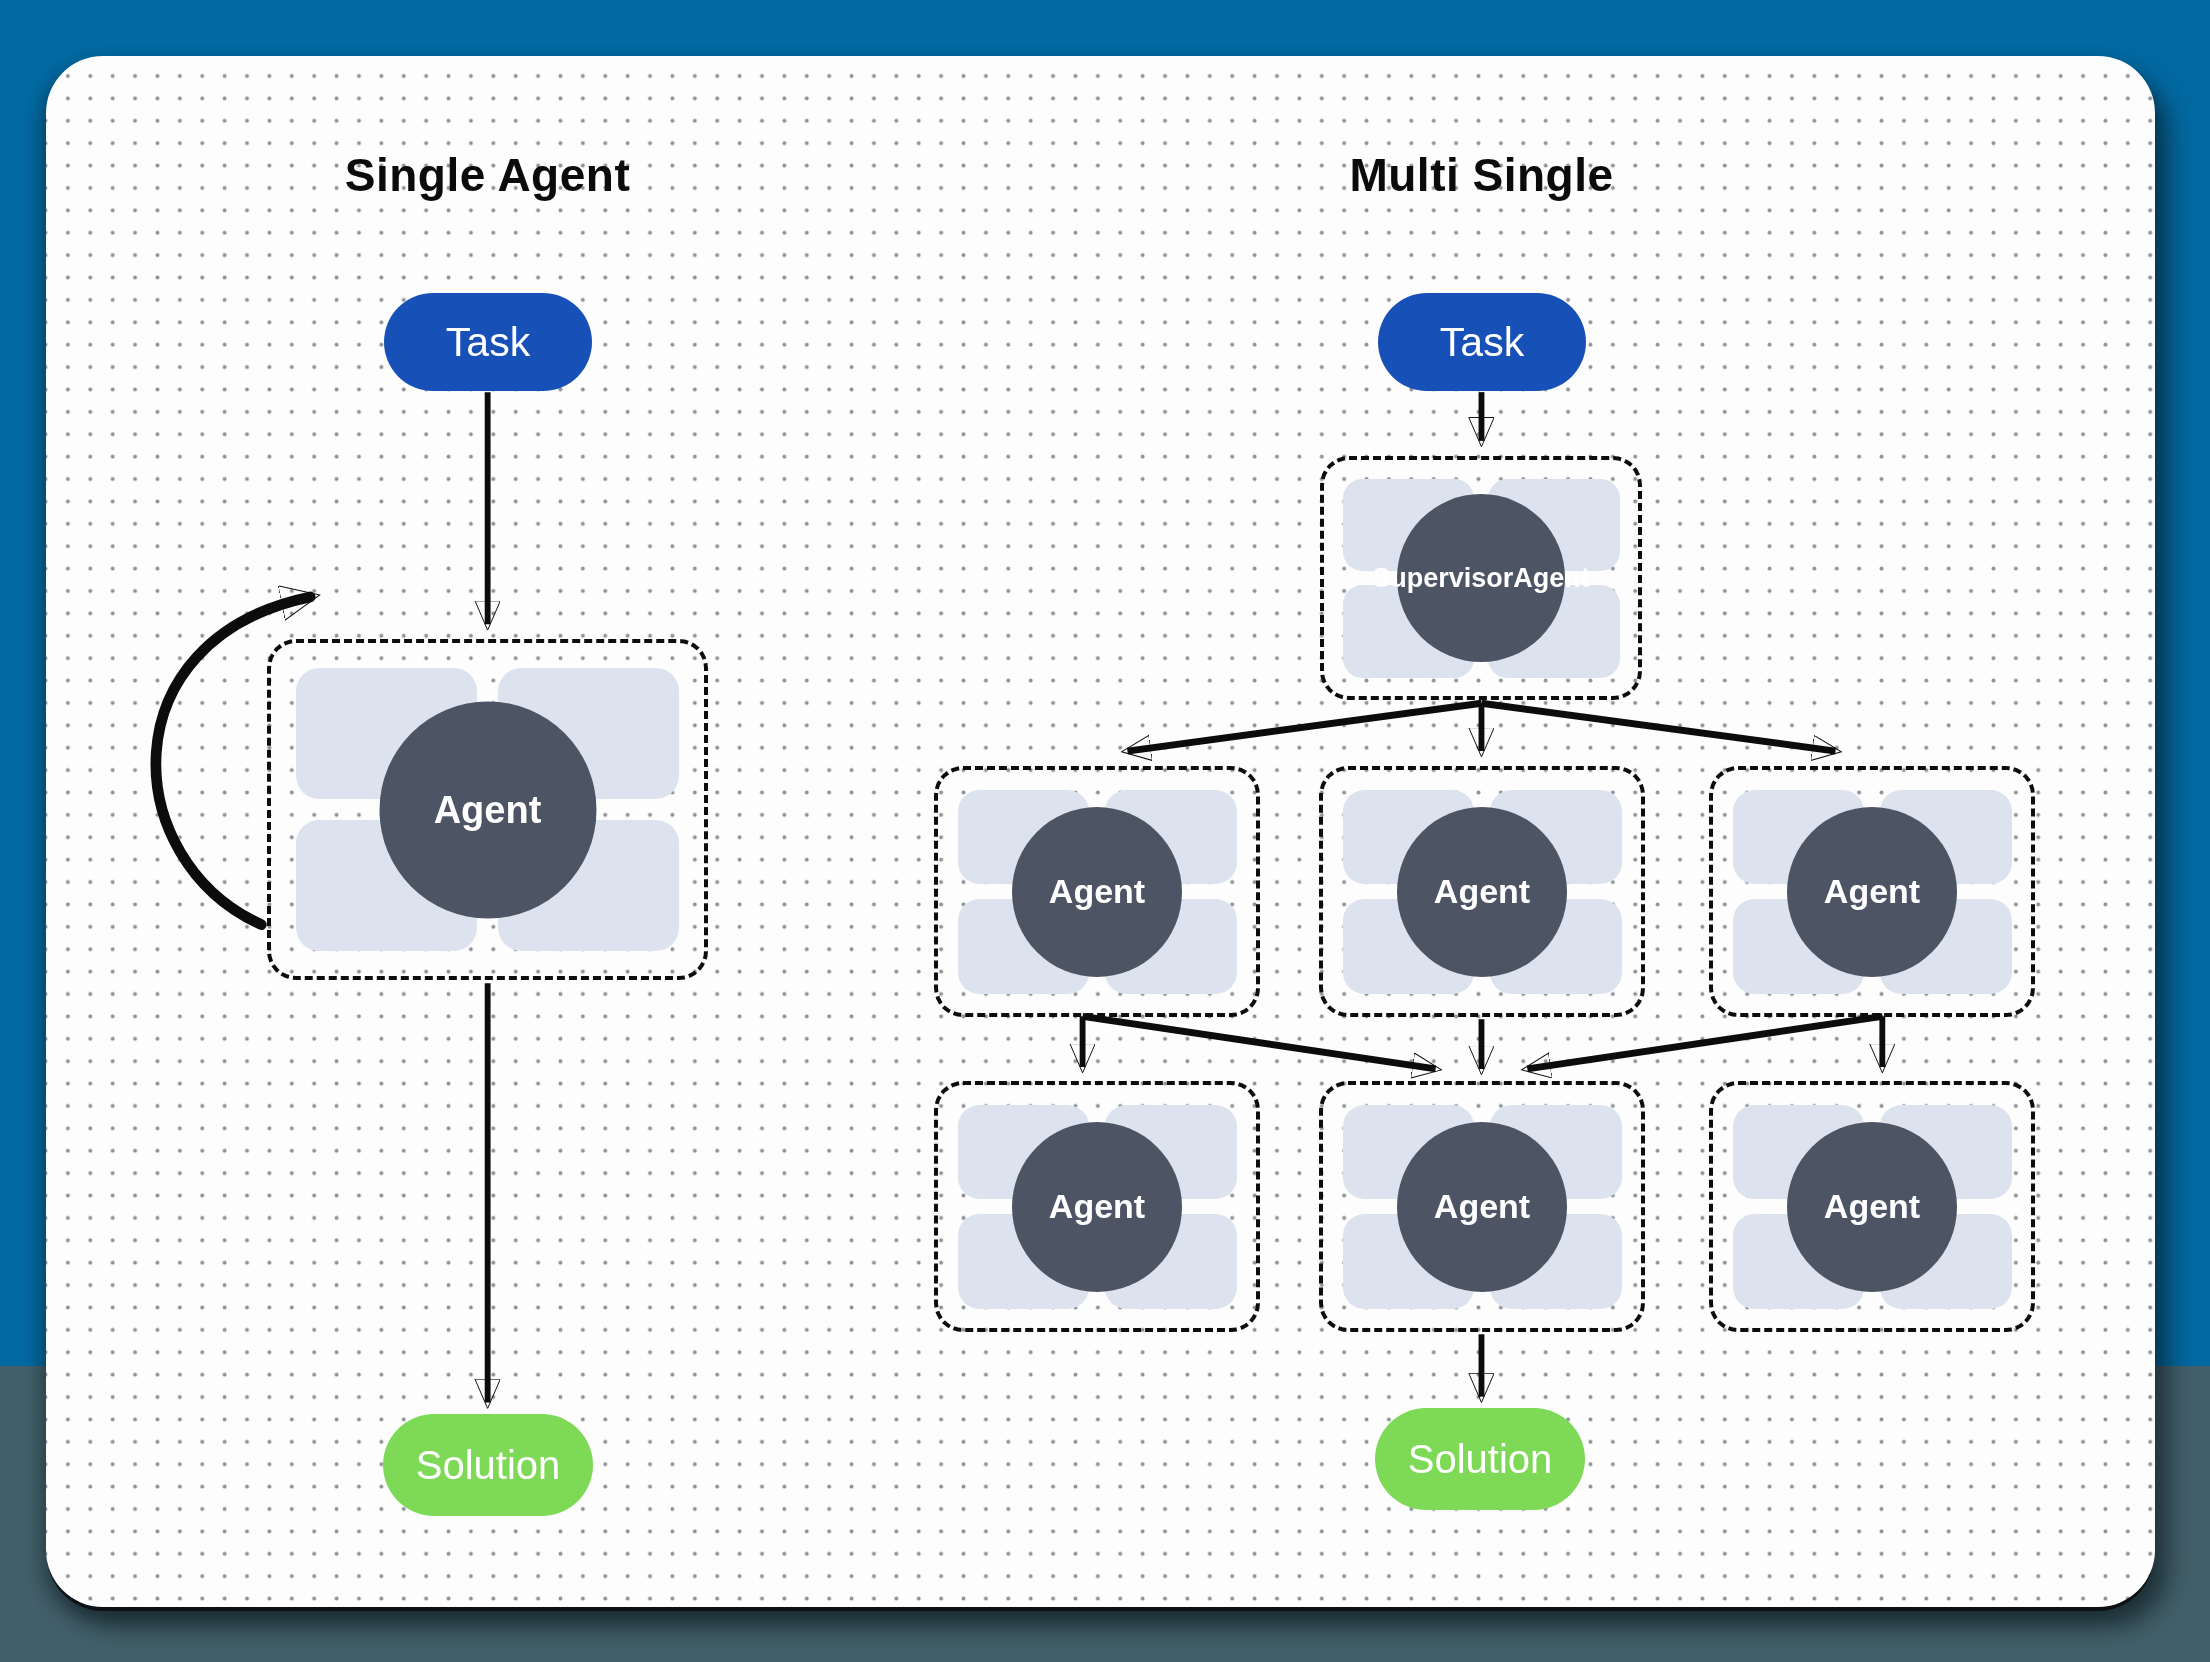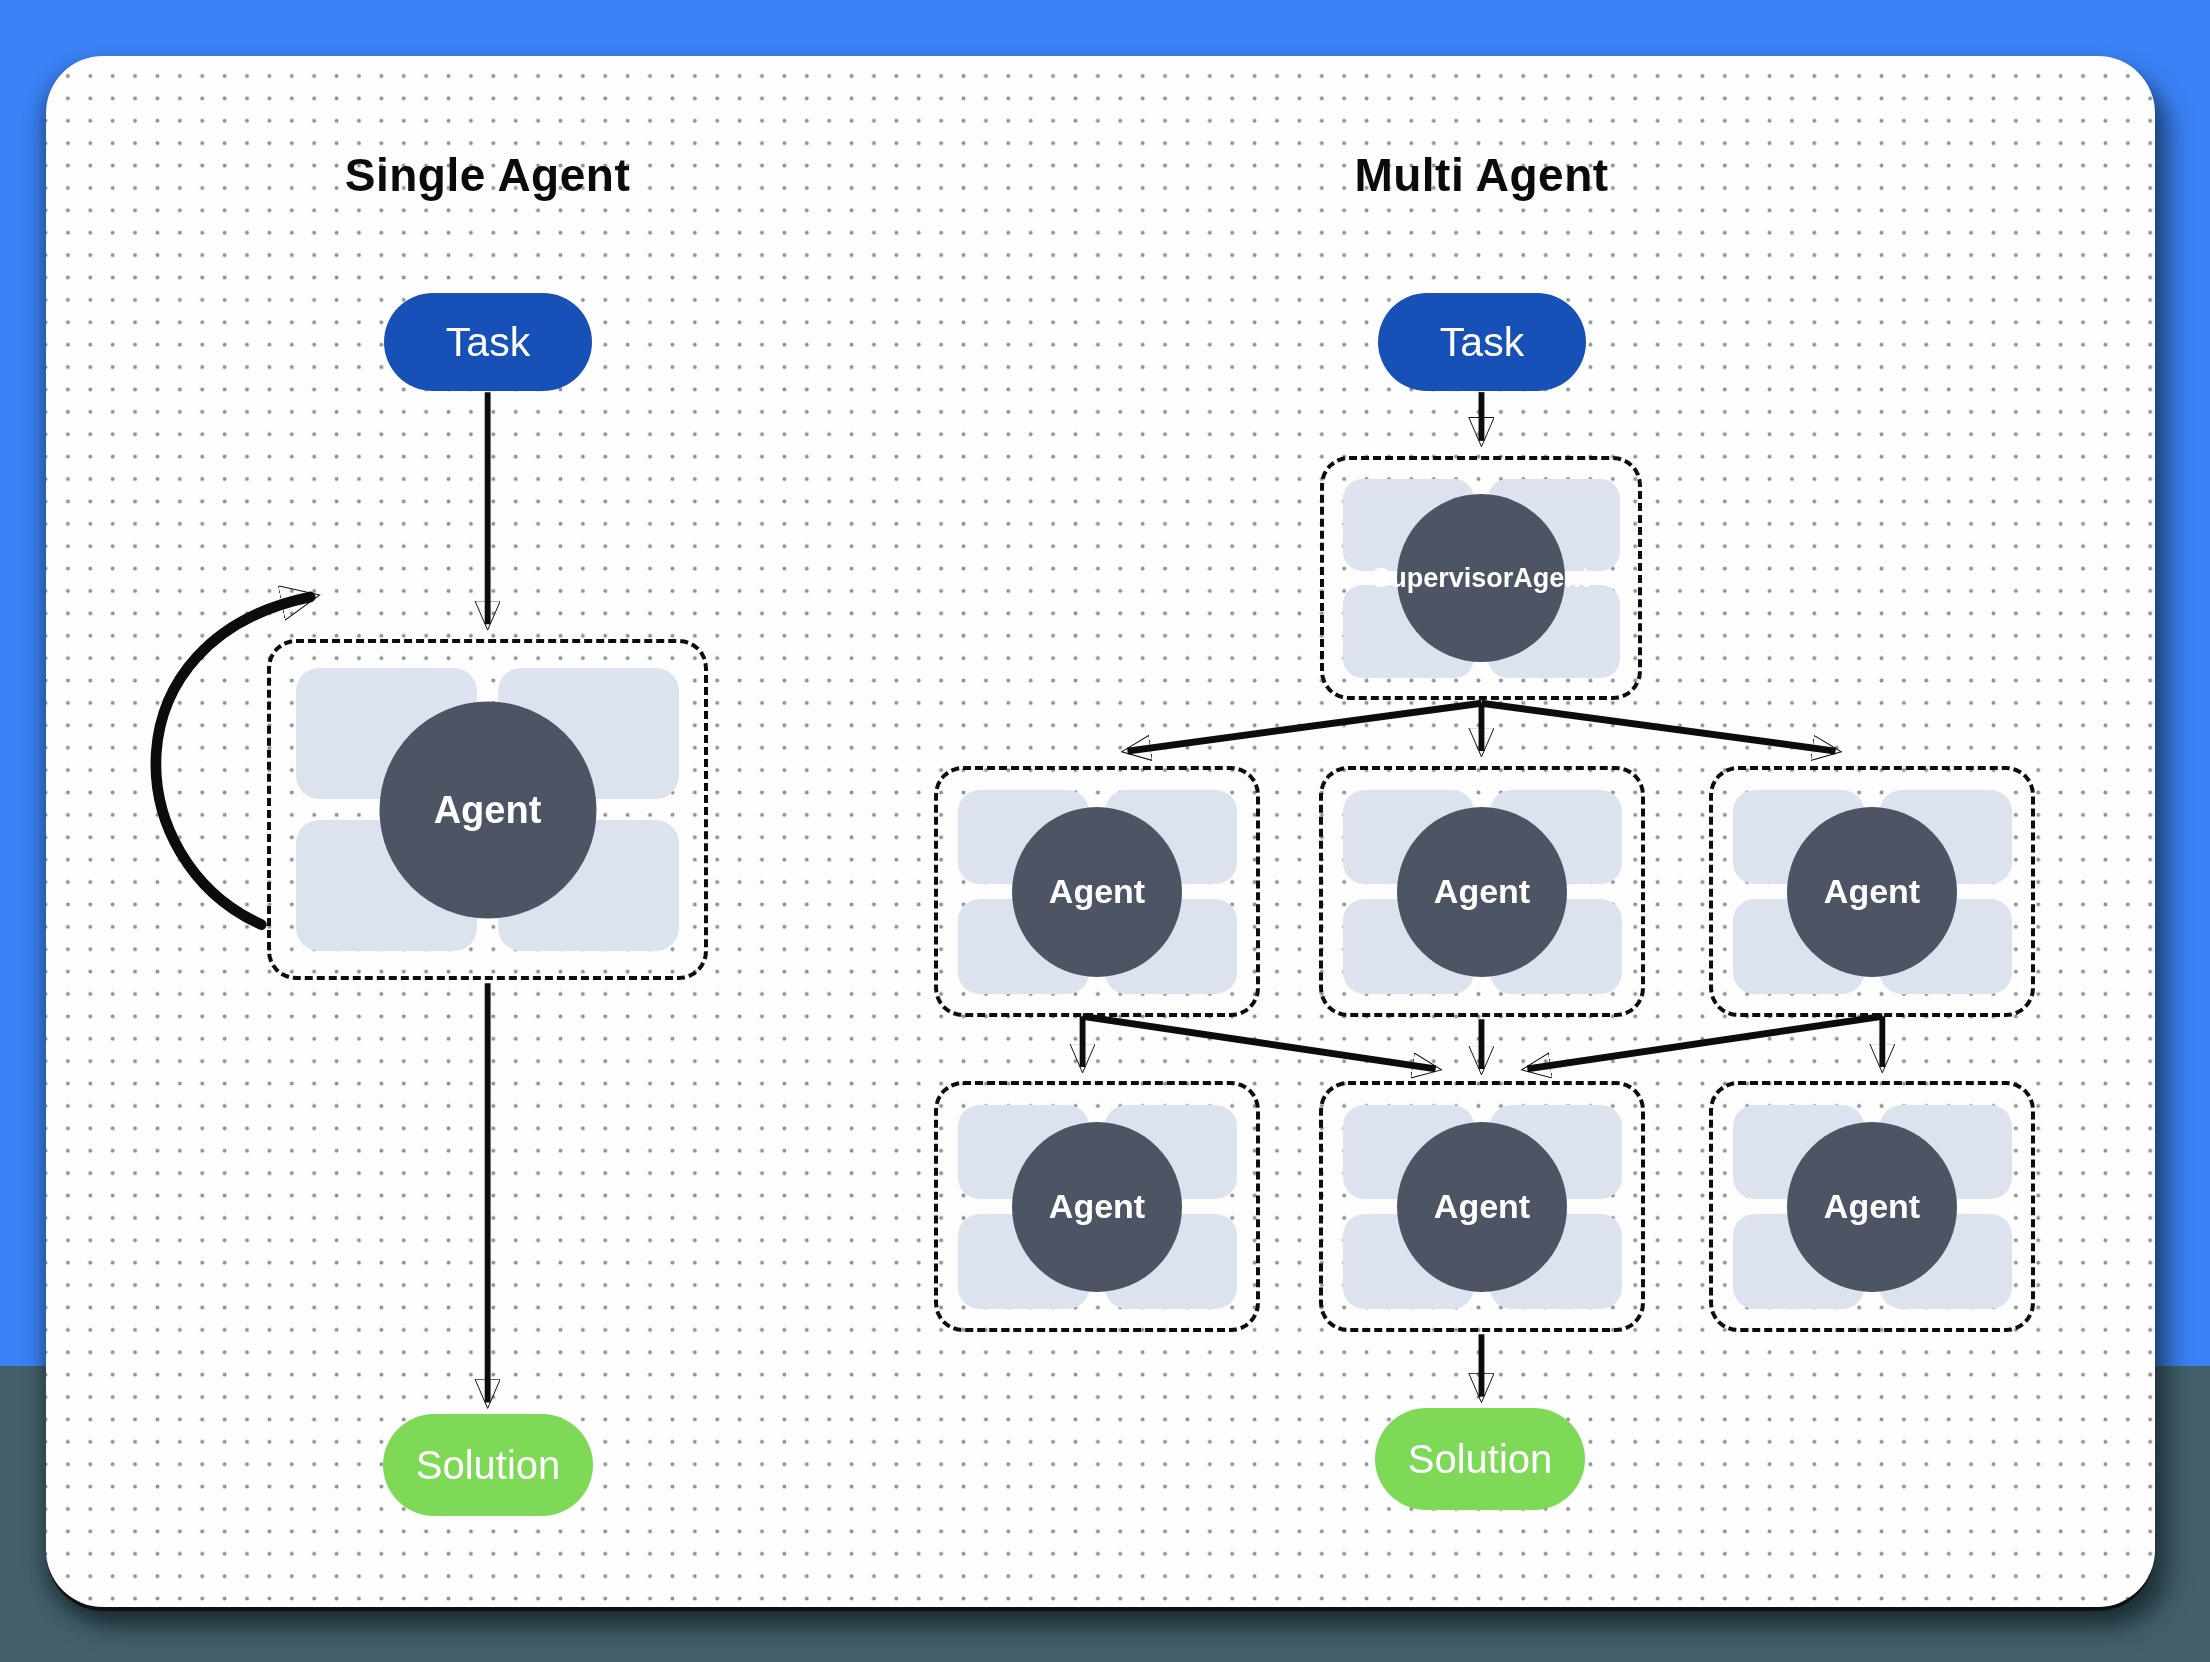--- a/index.html
+++ b/index.html
@@ -1,17 +1,17 @@
 <!DOCTYPE html>
 <html><head>
 <meta charset="utf-8">
 <style>
   html,body{margin:0;padding:0;background:#43606a;}
   body{width:2211px;height:1663px;overflow:hidden;font-family:"Liberation Sans",sans-serif;}
-  .stage{position:relative;width:2211px;height:1366px;background:#3b82f6;}
+  .stage{position:relative;width:2211px;height:1366px;background:#0369a1;}
   .canvas{
     position:absolute;left:46px;top:56px;width:2109px;height:1551px;
     background-color:#fdfdfd;
     background-image:radial-gradient(circle,#8e9296 1.5px,rgba(142,146,150,.38) 2px,transparent 2.5px);
     background-size:22.4px 22.4px;background-position:10.7px 8.8px;
     border-radius:57px;
     box-shadow:0 4.9px 0 -1px rgba(10,12,14,.85), 13.7px 19.5px 25px rgba(8,20,26,.55), -5.9px 9.8px 17.6px rgba(8,20,26,.35);
   }
   .connectors{position:absolute;left:0;top:0;width:2211px;height:1663px;pointer-events:none;}
   .connectors path{fill:none;stroke:#0c0c0c;}
@@ -78,21 +78,21 @@
     <path d="M 1110 1042 L 1110 1094" stroke-width="6" marker-end="url(#ah)"></path>
     <path d="M 1110 1042 L 1472 1096" stroke-width="7" marker-end="url(#ah)"></path>
     <path d="M 1519 1045 L 1519 1096" stroke-width="6" marker-end="url(#ah)"></path>
     <path d="M 1930 1042 L 1566 1096" stroke-width="7" marker-end="url(#ah)"></path>
     <path d="M 1930 1042 L 1930 1094" stroke-width="6" marker-end="url(#ah)"></path>
 
     <path d="M 1519 1368 L 1519 1432" stroke-width="6" marker-end="url(#ah)"></path>
   </svg>
 
   <div class="section-title" style="left:195px;top:148px;">Single Agent</div>
-  <div class="section-title" style="left:1189px;top:148px;">Multi Agent</div>
+  <div class="section-title" style="left:1189px;top:148px;">Multi Single</div>
 
   <div class="pill task" style="left:384px;top:293px;">
     <span>Task</span>
   </div>
 
   <div class="agent-box big">
     <div class="tile"></div>
     <div class="tile"></div>
     <div class="tile"></div>
     <div class="tile"></div>

